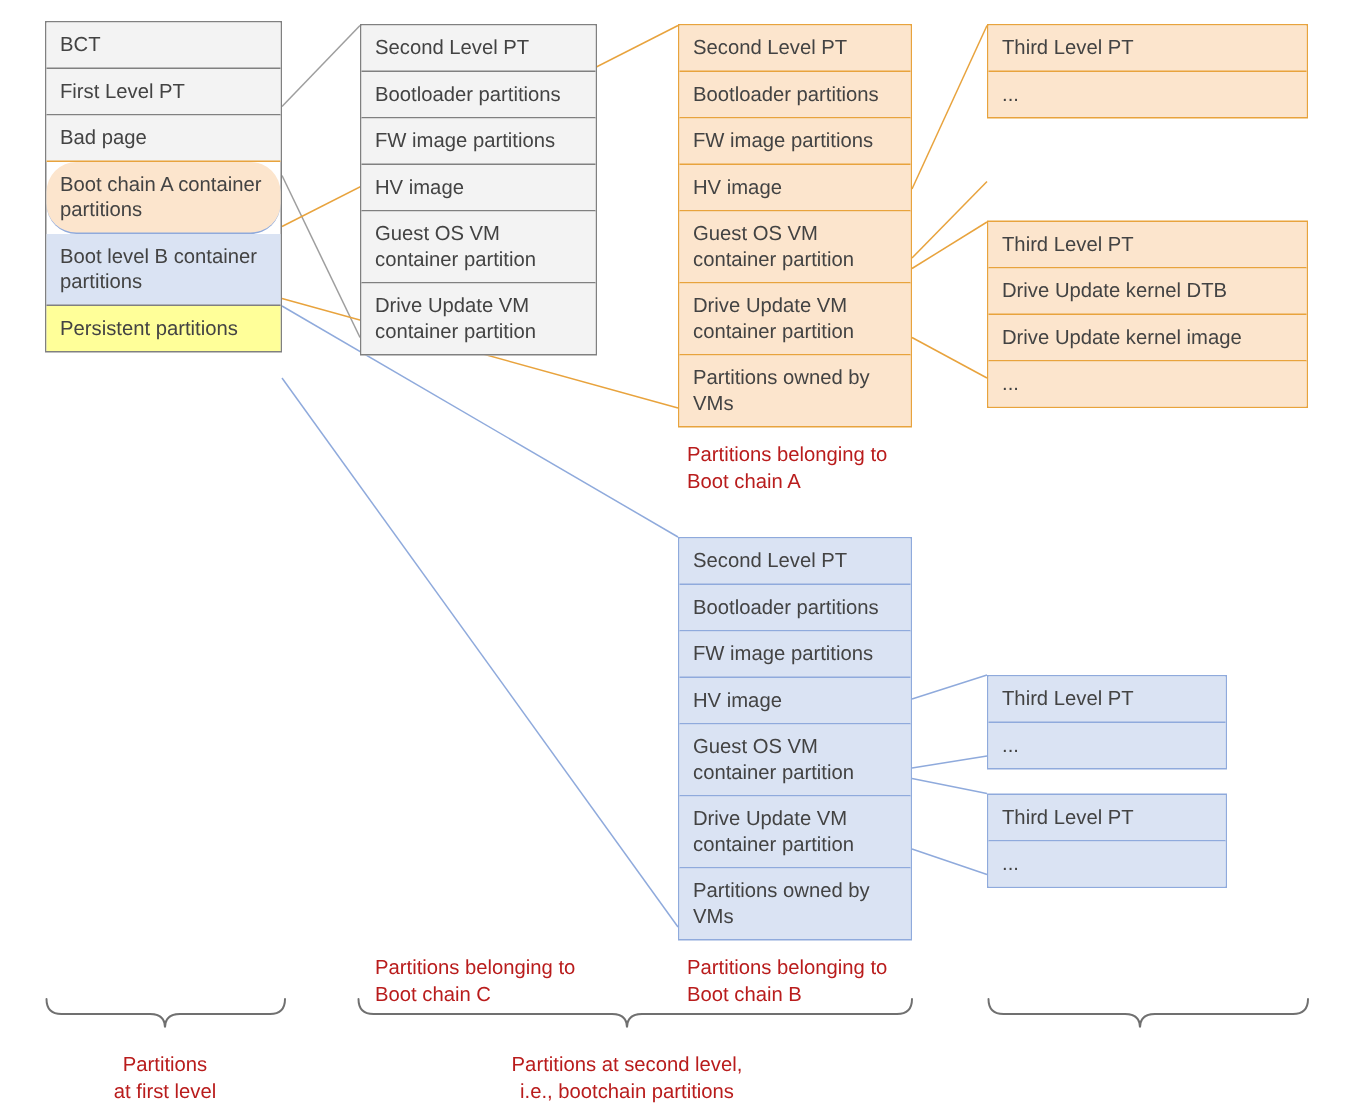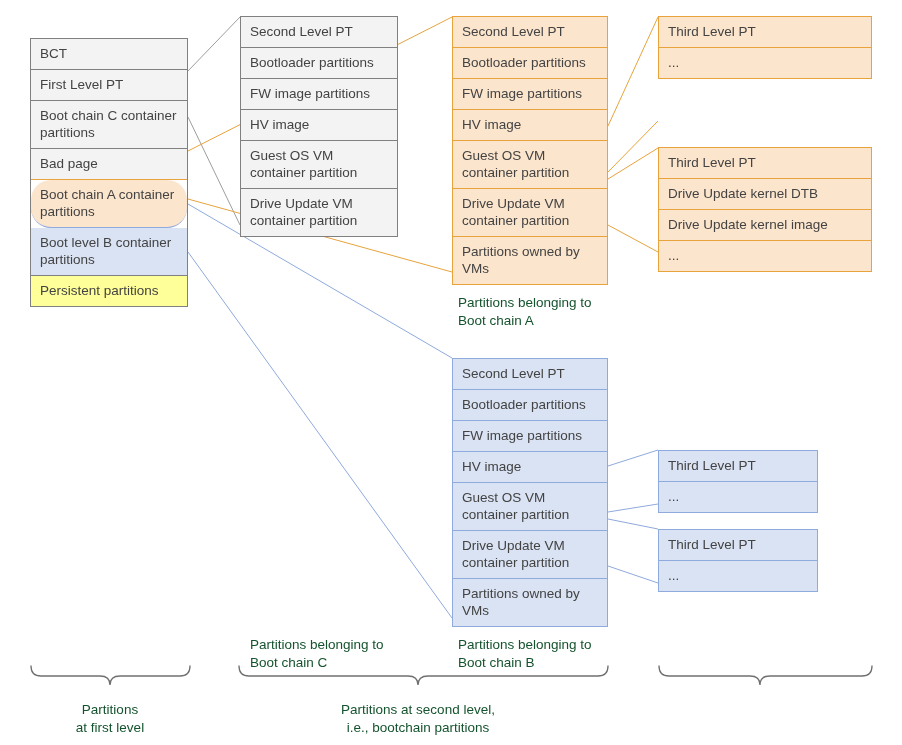--- a/index.html
+++ b/index.html
@@ -64,32 +64,32 @@
 
   .stack.blue   { border-color: #8faadc; }
   .blue .row    { background: #dae3f3; border-bottom-color: #8faadc; }
 
   
   .fill-grey   { background: #f3f3f3 !important; }
   .fill-orange { background: #fce5cd !important; }
   .fill-blue   { background: #dae3f3 !important; }
   .fill-yellow { background: #ffff99 !important; }
 
-  .stack.mixed { border-color: #808080; margin-top: 24px; }
+  .stack.mixed { border-color: #808080; }
   .mixed .row  { border-bottom-color: #808080; }
   .mixed .row.sep-orange { border-bottom-color: #e8a33d; }
   .mixed .row.sep-blue   { border-bottom-color: #8faadc; border-radius: 20px; }
 
   
   .caption {
     position: absolute;
     z-index: 3;
     font-size: 13.5px;
     line-height: 17.5px;
-    color: #14532d;
+    color: #b91c1c;
     white-space: pre-line;
   }
   .caption.center { text-align: center; }
 
   
   .brace {
     position: absolute;
     z-index: 2;
   }
 </style>
@@ -141,21 +141,20 @@
 
       <path d="M239,666 q0,10 10,10 L408,676 q10,0 10,9 q0,-9 10,-9 L598,676 q10,0 10,-10"></path>
 
       <path d="M659,666 q0,10 10,10 L750,676 q10,0 10,9 q0,-9 10,-9 L862,676 q10,0 10,-10"></path>
     </g>
   </svg>
 
   <div class="stack mixed" style="left:30px; top:14px; width:158px;">
     <div class="row fill-grey">BCT</div>
     <div class="row fill-grey">First Level PT</div>
-    <div class="row fill-grey two-line">Boot chain C container partitions</div>
     <div class="row fill-grey sep-orange">Bad page</div>
     <div class="row fill-orange two-line sep-blue">Boot chain A container partitions</div>
     <div class="row fill-blue two-line">Boot level B container partitions</div>
     <div class="row fill-yellow">Persistent partitions</div>
   </div>
 
   <div class="stack grey" style="left:240px; top:16px; width:158px;">
     <div class="row">Second Level PT</div>
     <div class="row">Bootloader partitions</div>
     <div class="row">FW image partitions</div>

